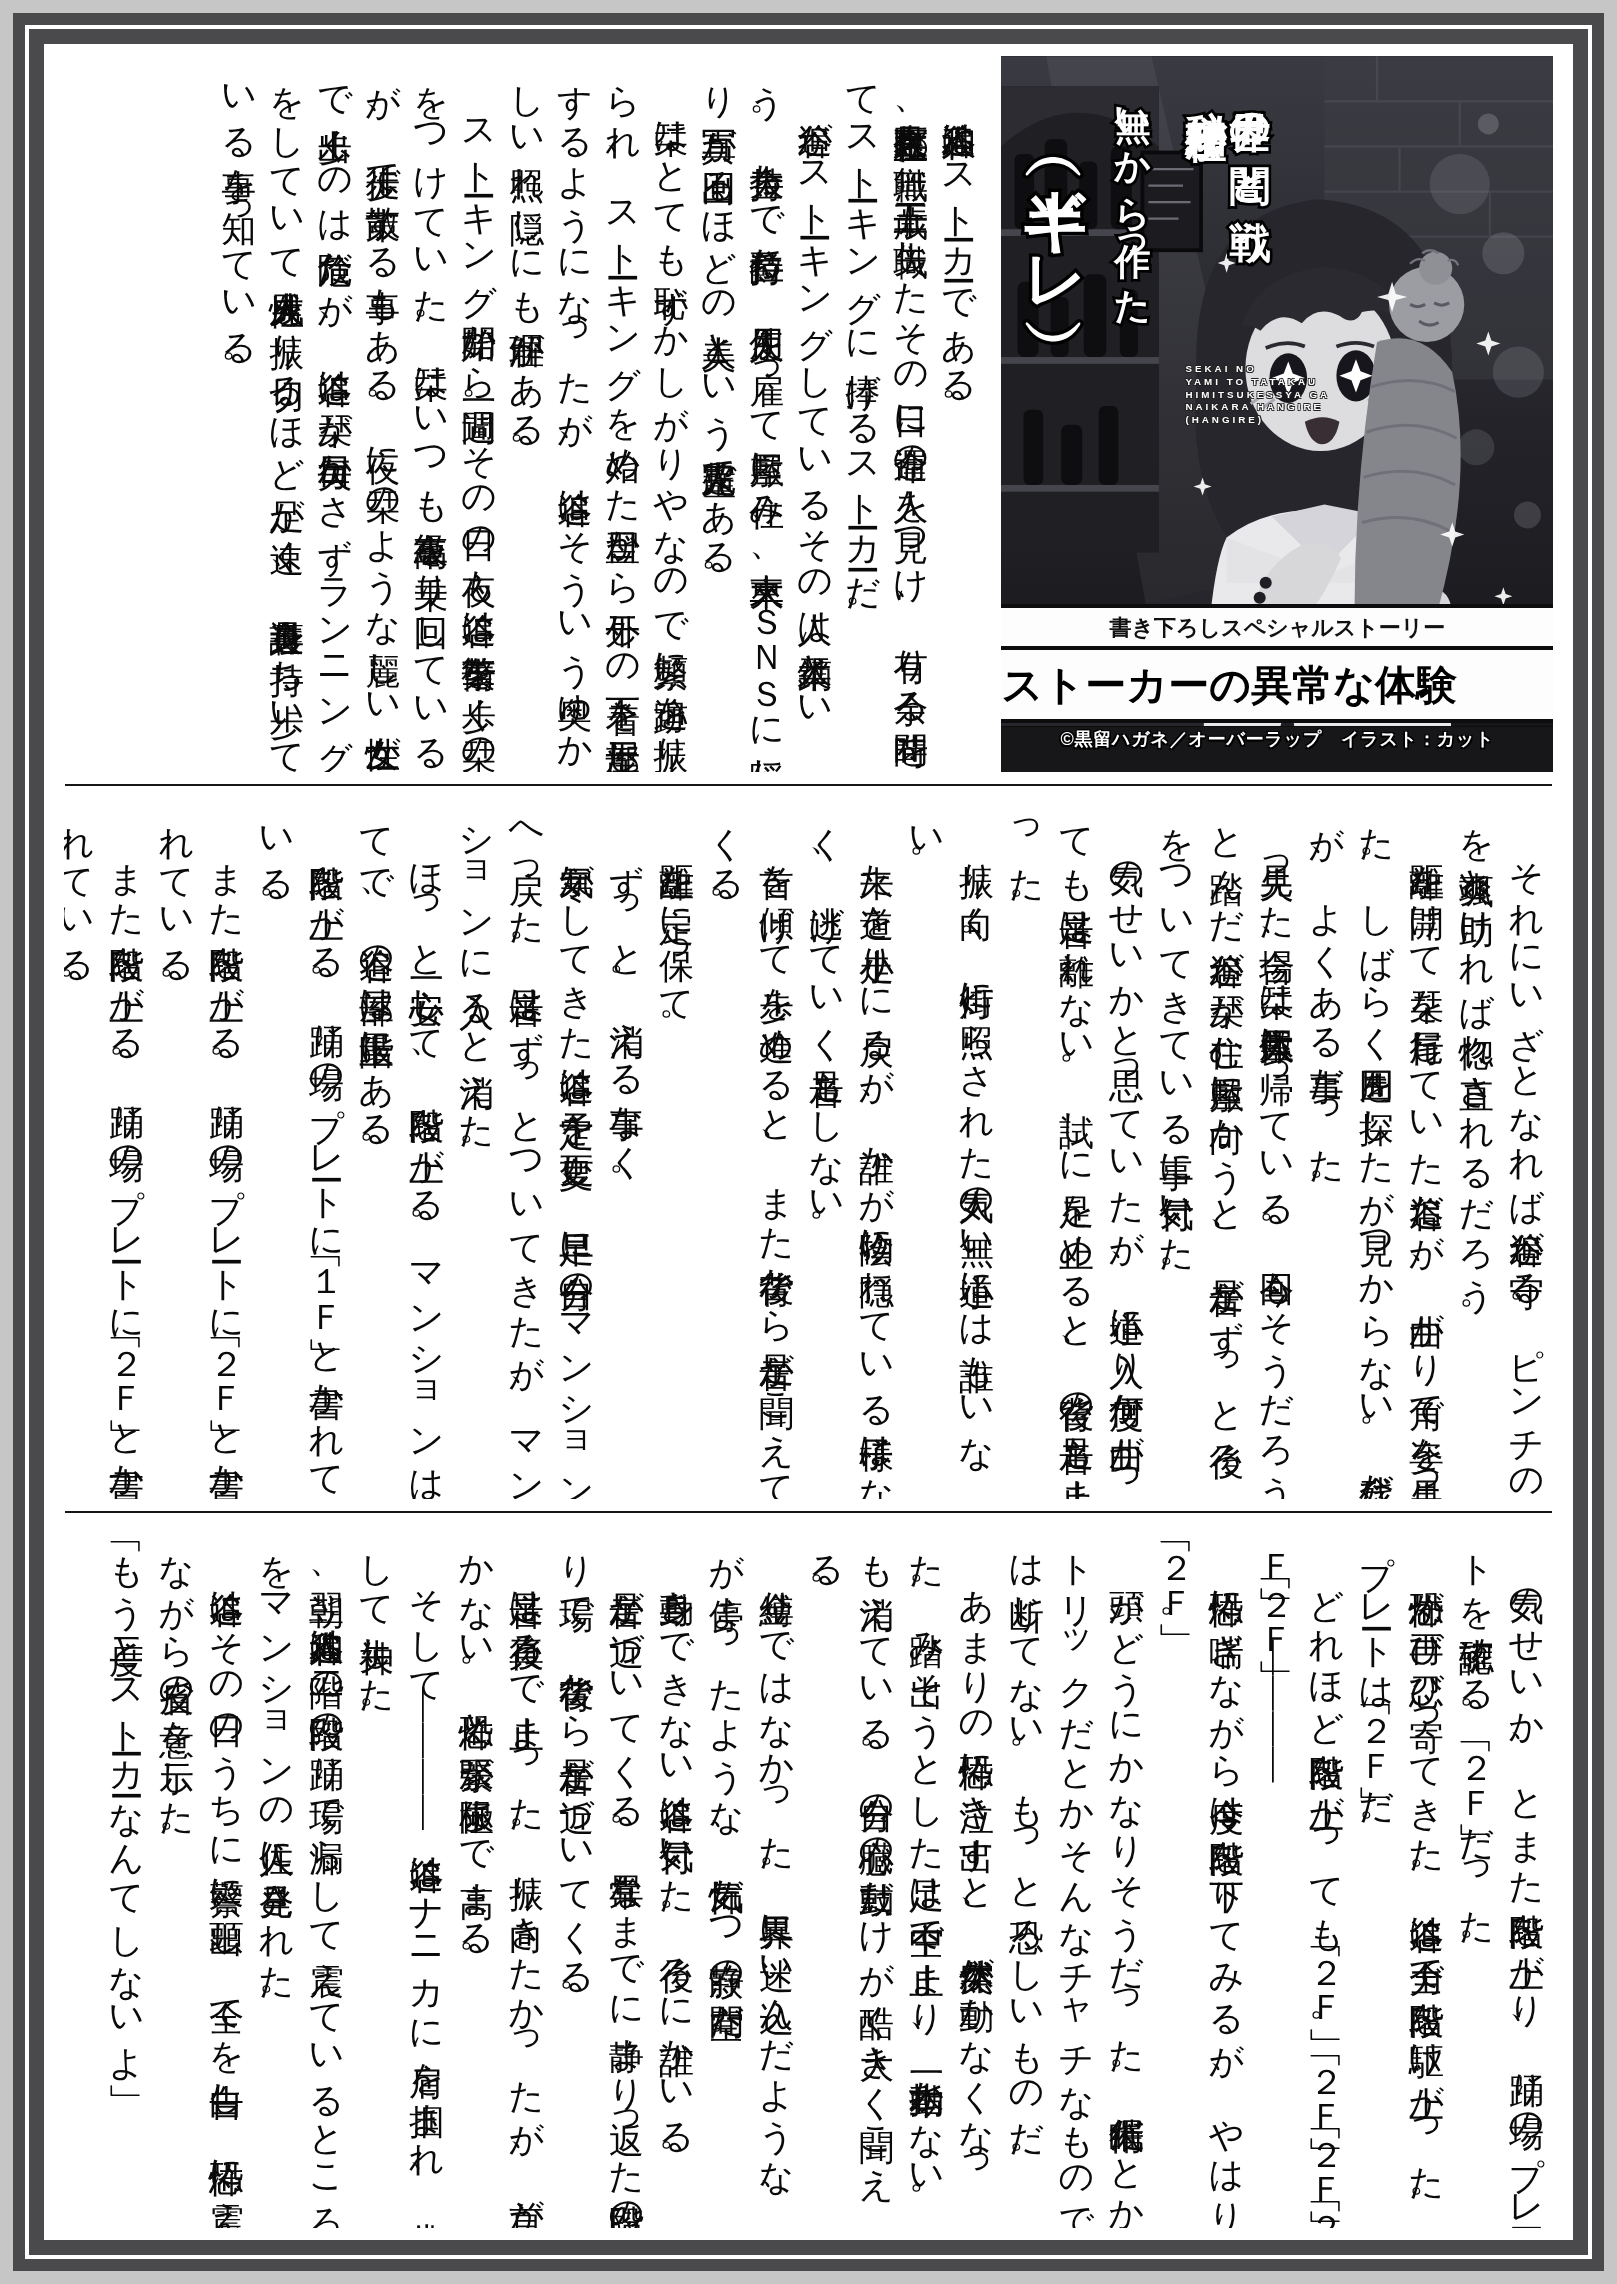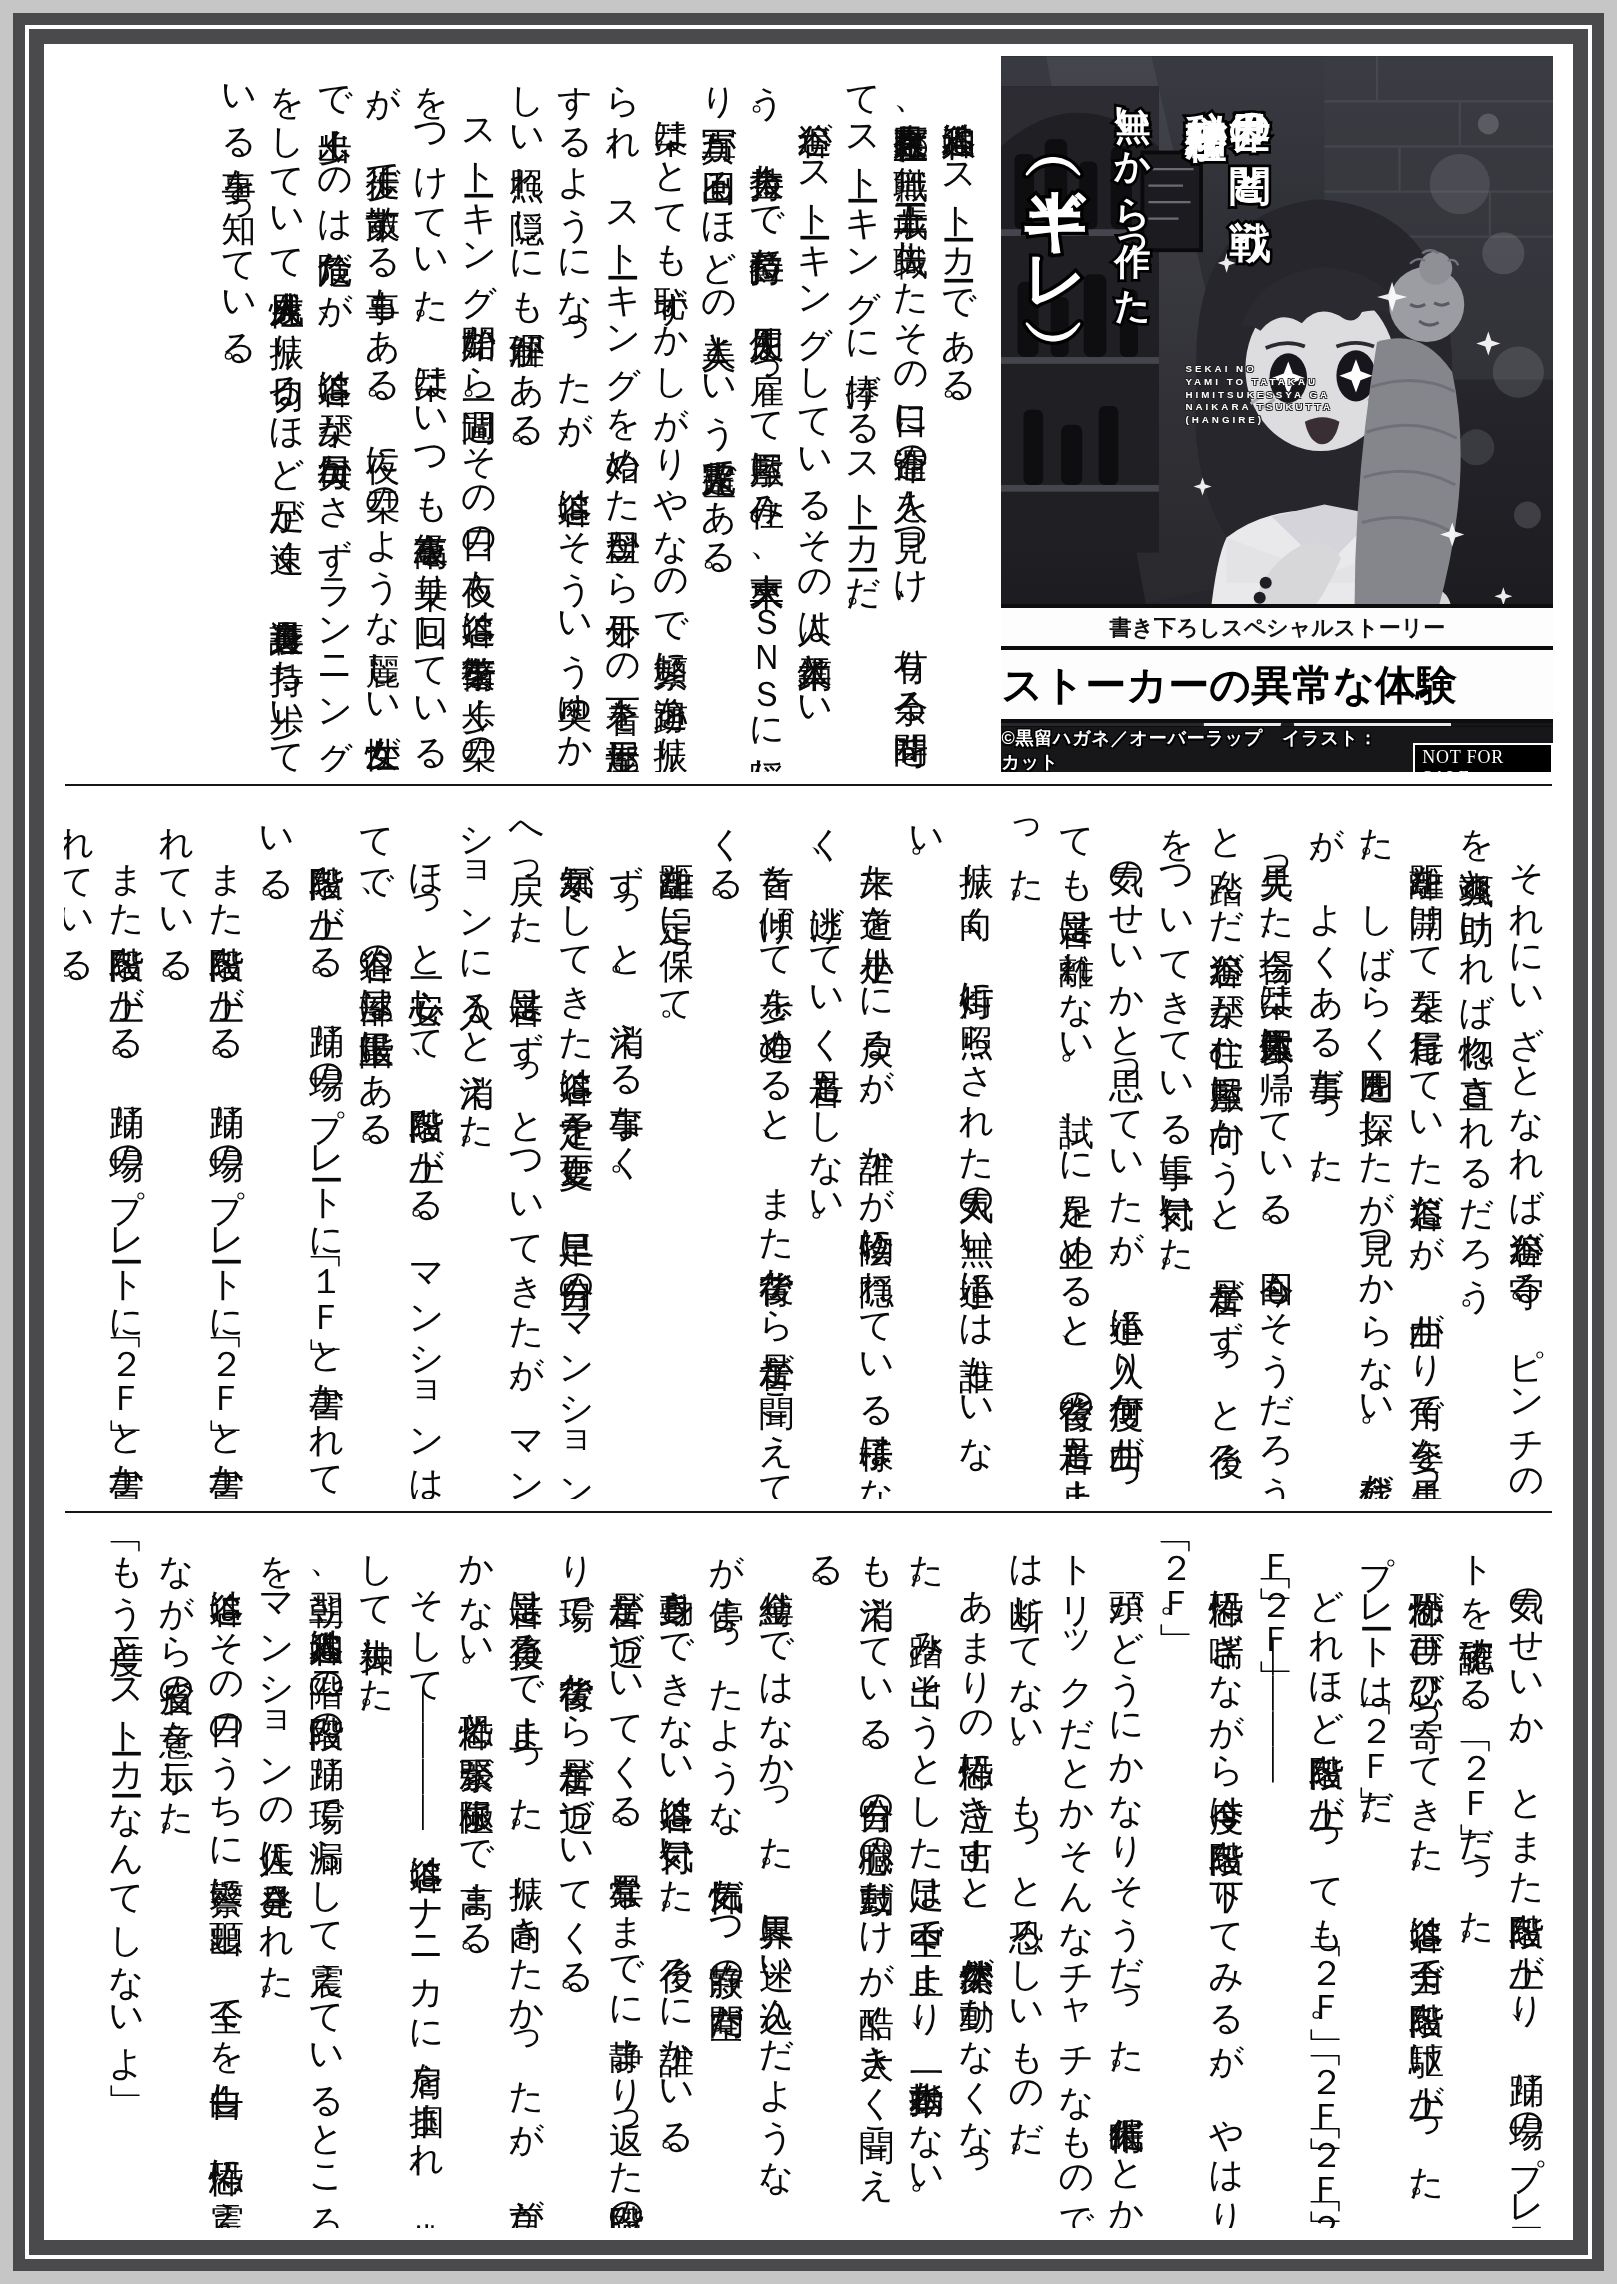--- a/index.html
+++ b/index.html
@@ -35,21 +35,21 @@
   .cover-banner{position:absolute;left:0;right:0;bottom:45px;}
   .rule{height:3.8px;background:#0d0d0d;}
   .rule.thin{height:1.5px;margin-top:2.3px;}
   .banner-label{background:#fdfdfd;text-align:center;padding:4.5px 0 3.8px 0;
                 font-family:"Liberation Sans","DejaVu Sans",sans-serif;font-weight:600;
                 font-size:22px;color:#111;}
   .story-title{background:#fdfdfd;text-align:left;padding:7.5px 0 6.8px 0;
                font-family:"Liberation Serif","DejaVu Serif",serif;font-weight:bold;
                font-size:41px;color:#000;}
   .cover-credits{position:absolute;left:0;right:0;bottom:0;height:45px;background:#17171a;
-                 display:flex;align-items:center;justify-content:center;gap:21px;}
+                 display:flex;align-items:center;gap:21px;flex-direction:column;}
   .credit-text{color:#fff;font-family:"Liberation Sans","DejaVu Sans",sans-serif;font-weight:bold;
                font-size:18px;letter-spacing:0.8px;
                text-shadow:1.5px 1.5px 0 #000,-1.5px 1.5px 0 #000,1.5px -1.5px 0 #000,-1.5px -1.5px 0 #000;}
   .nfs-box{color:#fff;background:#000;border:2.3px solid #fff;padding:1.5px 7.5px;
            font-family:"Liberation Serif","DejaVu Serif",serif;font-size:18px;letter-spacing:0.8px;margin-top:36px;}
 </style>
 </head>
 <body>
 
 <div class="stage">
@@ -198,21 +198,21 @@
 
         <div class="title-col title-1">世界の闇と戦う</div>
         <div class="title-col title-2">秘密結社が</div>
         <div class="title-col title-3">無いから作った</div>
         <div class="title-col title-4">（半ギレ）</div>
 
         <div class="romaji">
           <div>SEKAI NO</div>
           <div>YAMI TO TATAKAU</div>
           <div>HIMITSUKESSYA GA</div>
-          <div>NAIKARA TSUKUTTA</div>
+          <div>NAIKARA HANGIRE</div>
           <div>(HANGIRE)</div>
         </div>
 
         <div class="cover-banner">
           <div class="rule"></div>
           <div class="banner-label">書き下ろしスペシャルストーリー</div>
           <div class="rule"></div>
           <div class="story-title">ストーカーの異常な体験</div>
           <div class="rule"></div>
           <div class="rule thin"></div>

